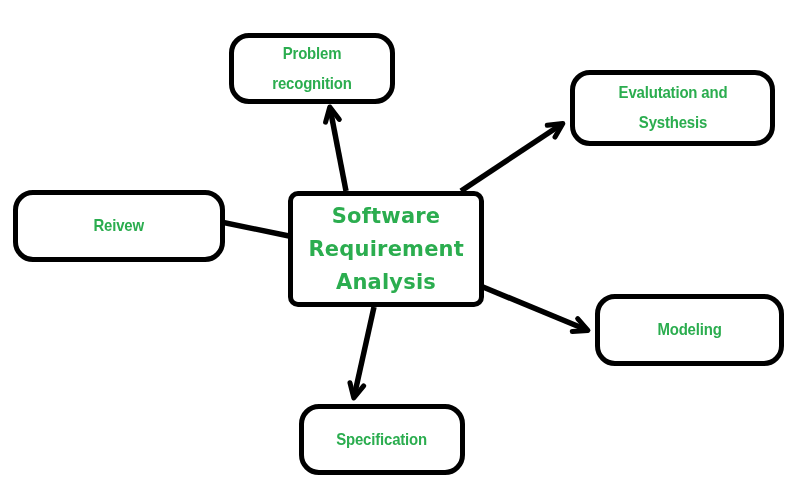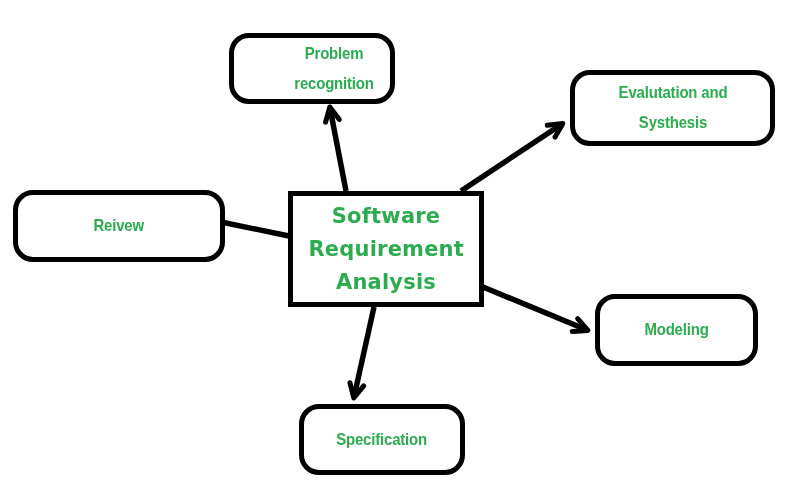--- a/index.html
+++ b/index.html
@@ -43,28 +43,28 @@
     letter-spacing: -0.2px;
   }
   
   .center-node .label {
     font-family: "DejaVu Sans", sans-serif;
     font-size: 21px;
     line-height: 33px;
     letter-spacing: 0.2px;
   }
   
-  .node-problem        { left: 229px; top: 33px;  width: 166px; height: 71px; justify-content: flex-end; }
+  .node-problem        { left: 229px; top: 33px;  width: 166px; height: 71px; }
   .node-problem .label { max-width: 112px; }
   .node-evaluation        { left: 570px; top: 70px;  width: 205px; height: 76px; }
   .node-evaluation .label { max-width: 140px; }
   .node-review         { left: 13px;  top: 190px; width: 212px; height: 72px; }
-  .node-center         { left: 288px; top: 191px; width: 196px; height: 116px; border-radius: 0; }
+  .node-center         { left: 288px; top: 191px; width: 196px; height: 116px; border-radius: 10px; }
   .node-center .label  { max-width: 155px; }
-  .node-modeling       { left: 595px; top: 294px; width: 163px; height: 72px; }
+  .node-modeling       { left: 595px; top: 294px; width: 189px; height: 72px; }
   .node-specification  { left: 259px; top: 404px; width: 166px; height: 71px; margin-left: 40px; }
 </style>
 </head>
 <body style="--label-green: #2bad4f; --line-black: #000000; --background: #ffffff;">
 
 <div class="canvas">
 
   <svg class="arrows" viewBox="0 0 787 504" xmlns="http://www.w3.org/2000/svg">
     <defs>
       <marker id="openArrow" markerUnits="userSpaceOnUse" markerWidth="26" markerHeight="26" refX="16" refY="10" orient="auto">

